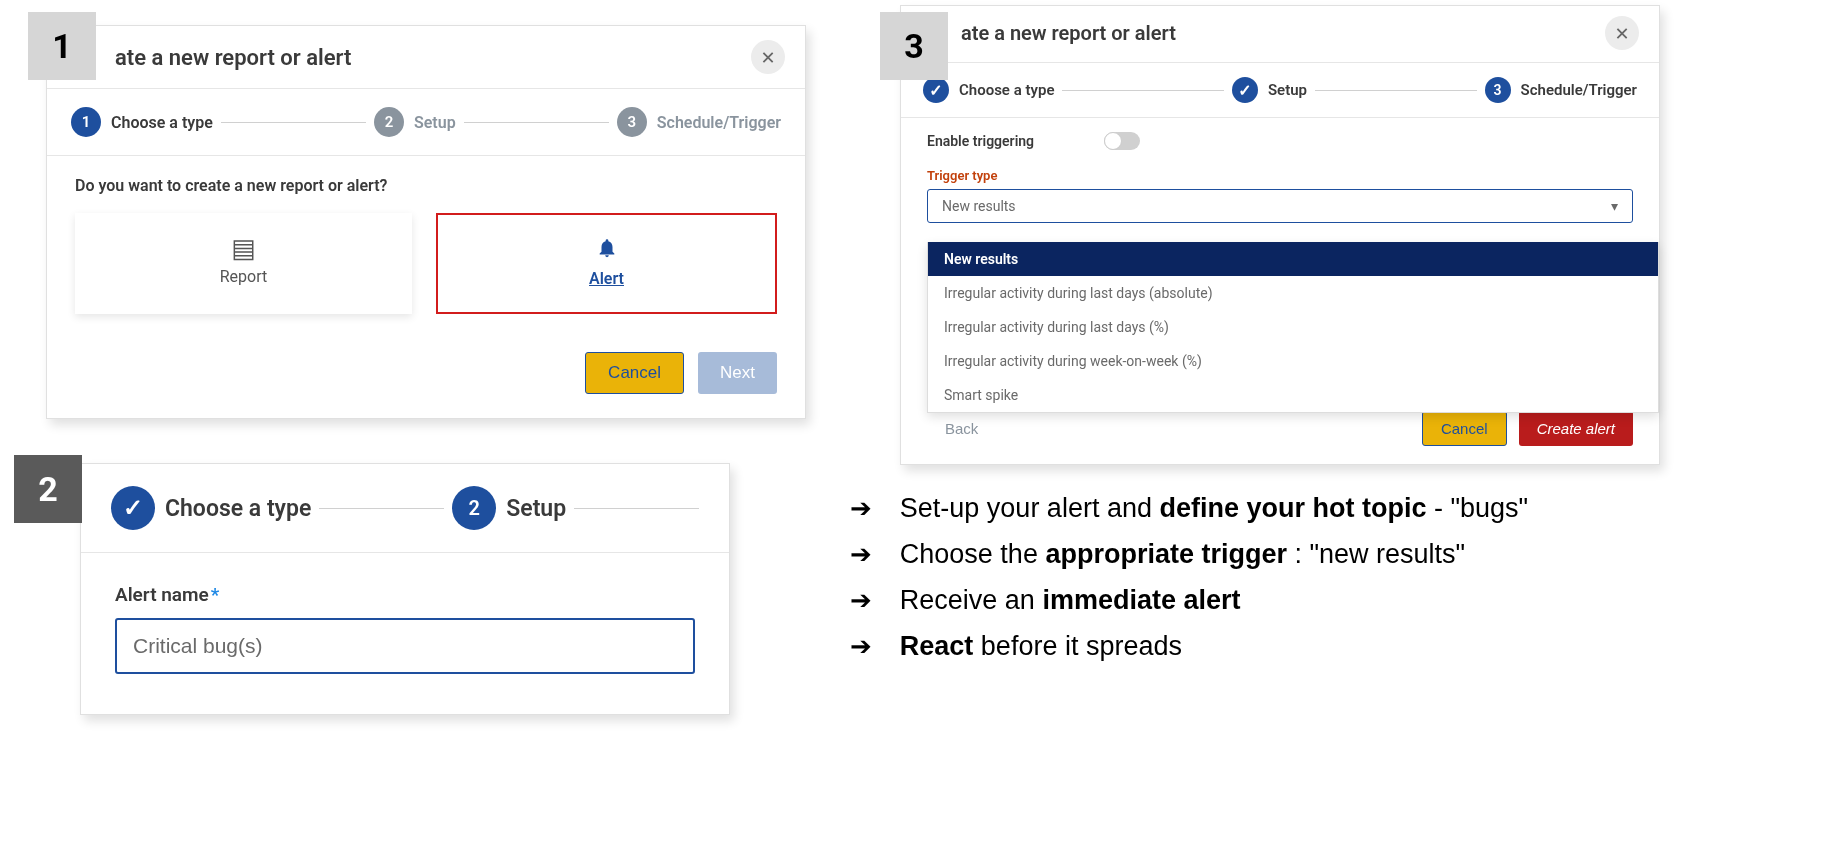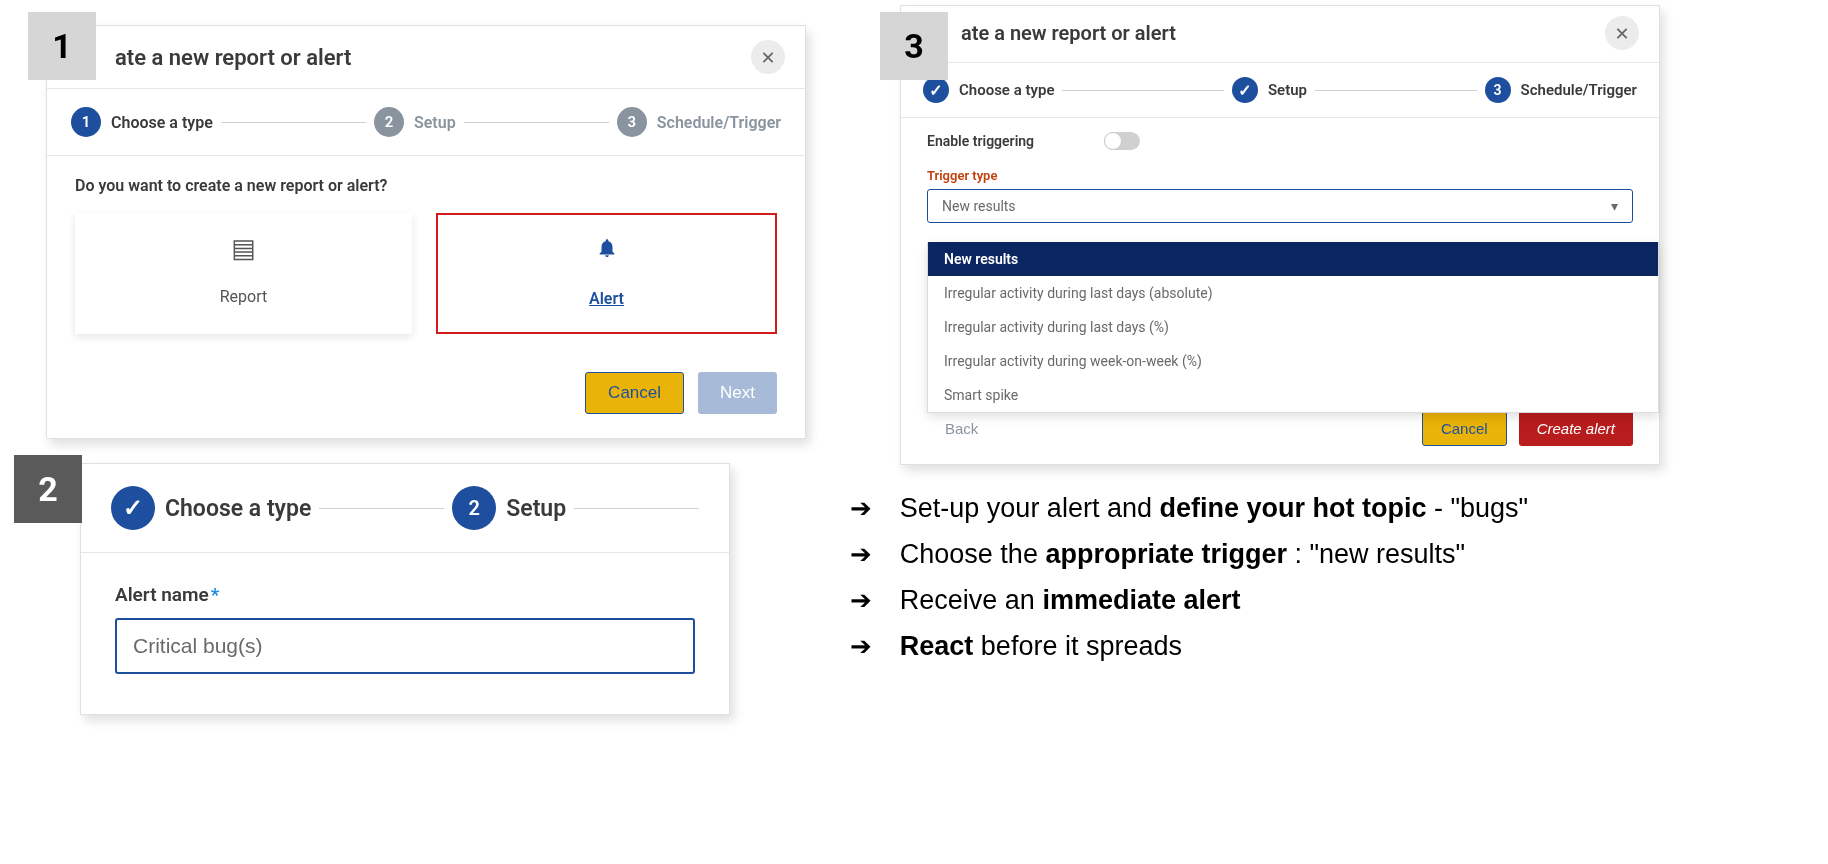--- a/index.html
+++ b/index.html
@@ -120,21 +120,21 @@
     .choice-cards {
       display: flex;
       gap: 24px;
     }
     .card {
       flex: 1;
       padding: 20px 0 24px;
       display: flex;
       flex-direction: column;
       align-items: center;
-      gap: 24px;
+      gap: 4px;
       cursor: pointer;
       box-shadow: 0 3px 8px rgba(0,0,0,0.10);
       background: #fff;
     }
     .card.selected {
       border: 2px solid #d21c1c;
       box-shadow: none;
     }
     .card-icon {
       font-size: 26px;

